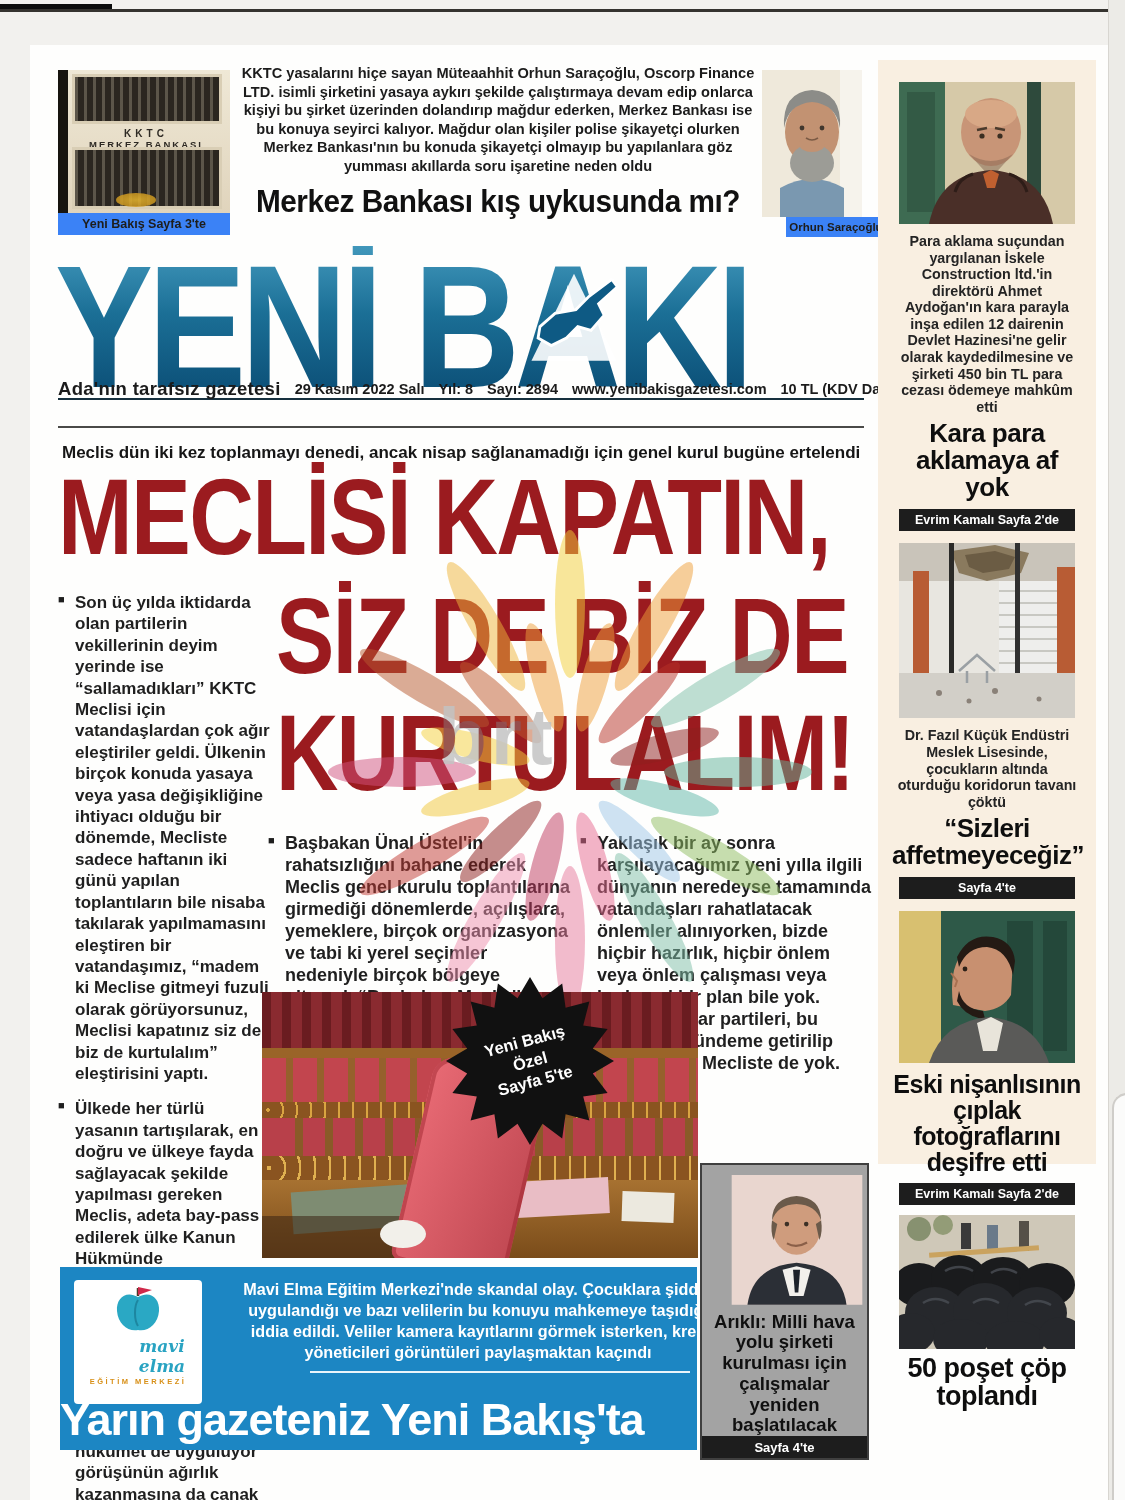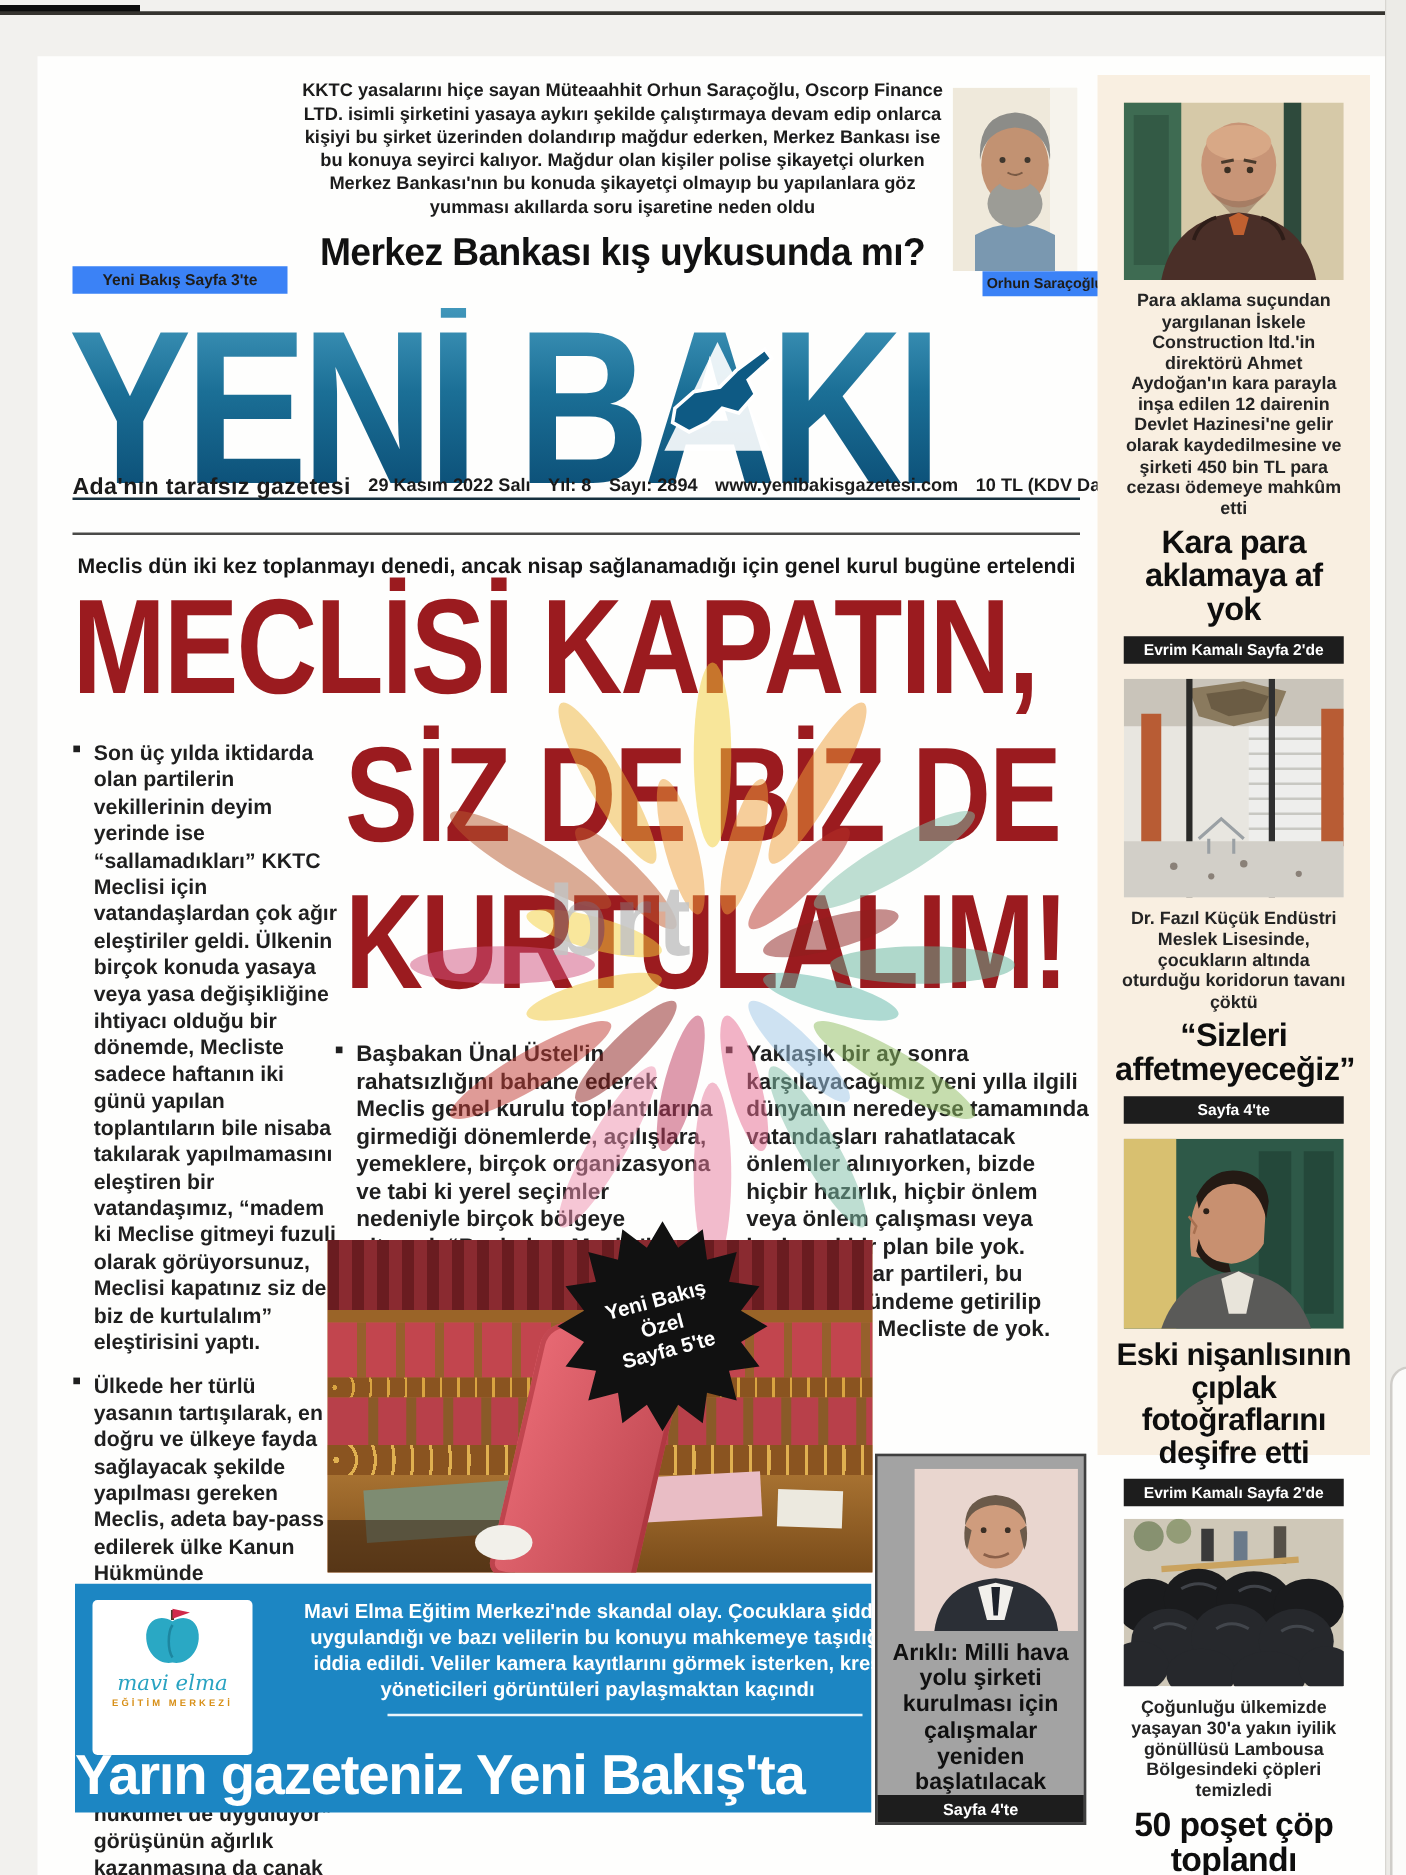--- a/index.html
+++ b/index.html
@@ -70,21 +70,21 @@
   .parl .paper{left:360px;top:200px;width:52px;height:30px;background:#ece9df;transform:rotate(2deg);}
   .parl .chair{left:150px;top:72px;width:116px;height:210px;background:linear-gradient(100deg,#e86a74,#c04852);border-radius:22px 22px 10px 10px;transform:rotate(13deg);box-shadow:inset 0 0 0 4px rgba(150,30,40,.45);}
   .parl .cup{left:118px;top:228px;width:46px;height:28px;background:#f2f0ea;border-radius:50%;}
   .parl .shadow{left:0;bottom:0;width:150px;height:42px;background:#3a2414;opacity:.55;}
   .badge{left:445px;top:976px;width:170px;height:170px;z-index:7;}
   .badge-text{position:absolute;inset:0;display:flex;flex-direction:column;align-items:center;justify-content:center;transform:rotate(-15deg);color:#fff;font-weight:700;font-size:16.5px;line-height:1.25;text-align:center;}
 
   
   .bluebox{left:60px;top:1267px;width:637px;height:183px;background:#1c86c3;}
   .mavi-card{left:14px;top:13px;width:128px;height:124px;background:#fff;border-radius:4px;text-align:center;padding-top:4px;box-sizing:border-box;}
-  .mavi-script{font-family:"DejaVu Serif",serif;font-style:italic;font-weight:400;color:#29a3c2;font-size:17px;margin-top:-2px;}
+  .mavi-script{font-family:"DejaVu Serif",serif;font-style:italic;font-weight:700;color:#29a3c2;font-size:17px;margin-top:-2px;margin-left:48px;}
   .mavi-sub{font-size:7.5px;font-weight:700;letter-spacing:2.5px;color:#d89018;margin-top:1px;}
   .bluebox-text{left:168px;top:12px;width:500px;color:#fff;font-weight:700;font-size:16.2px;line-height:1.3;text-align:center;}
   .bluebox-divider{left:250px;top:104px;width:380px;height:2px;background:#eaf5fb;}
   .bluebox-head{left:0;width:539px;bottom:4px;text-align:center;color:#fff;font-weight:800;font-size:45px;letter-spacing:-1px;white-space:nowrap;}
 
   
   .arikli{left:700px;top:1163px;width:169px;height:297px;background:#a3a3a3;border:2px solid #3f3f3f;box-sizing:border-box;padding:10px 7px 0;display:flex;flex-direction:column;}
   .arikli-head{margin-top:7px;font-size:18.5px;line-height:1.12;font-weight:800;color:#101010;text-align:center;}
   .arikli-bar{margin-top:auto;margin-left:-7px;margin-right:-7px;height:25px;background:#1d1d1d;color:#fff;font-size:13px;font-weight:700;display:flex;align-items:center;justify-content:center;}
 
@@ -98,20 +98,30 @@
 </head>
 <body>
 
 <div class="canvas">
   <div class="page"></div>
   <div class="top-dark-seg"></div>
   <div class="top-line"></div>
   <div class="right-strip"></div>
   <div class="next-page"></div>
 
+  <div class="abs bank-photo">
+    <div class="abs bank-edge"></div>
+    <div class="abs bank-window bank-win-top"></div>
+    <div class="abs bank-sign">
+      <div class="l1">KKTC</div>
+      <div class="l2">MERKEZ BANKASI</div>
+    </div>
+    <div class="abs bank-window bank-win-bot"></div>
+    <div class="abs gold-blob"></div>
+  </div>
   <div class="abs yellow-cap bank-cap">Yeni Bakış Sayfa 3'te</div>
 
   <div class="abs intro-text">KKTC yasalarını hiçe sayan Müteaahhit Orhun Saraçoğlu, Oscorp Finance LTD. isimli şirketini yasaya aykırı şekilde çalıştırmaya devam edip onlarca kişiyi bu şirket üzerinden dolandırıp mağdur ederken, Merkez Bankası ise bu konuya seyirci kalıyor.  Mağdur olan kişiler polise şikayetçi olurken Merkez Bankası'nın bu konuda şikayetçi olmayıp bu yapılanlara göz yumması akıllarda soru işaretine neden oldu</div>
   <div class="abs top-headline">Merkez Bankası kış uykusunda mı?</div>
 
   <div class="abs orhun-photo">
     <svg width="100" height="147" viewBox="0 0 100 147">
       <rect width="100" height="147" fill="#efe9db"></rect>
       <rect x="78" width="22" height="147" fill="#f6f3ec"></rect>
       <path d="M18 118 Q50 100 82 118 L82 147 L18 147 Z" fill="#7a98b0"></path>
@@ -348,17 +358,16 @@
           <ellipse cx="162" cy="120" rx="22" ry="18"></ellipse>
       </g>
       <g stroke="#4a4e55" stroke-width="2.5" fill="none" opacity=".8">
         <path d="M46 56 Q60 48 74 56"></path>
           <path d="M92 58 Q104 50 118 58"></path>
         <path d="M24 88 Q36 80 50 88"></path>
           <path d="M74 88 Q86 80 100 88"></path>
           <path d="M126 90 Q138 82 152 90"></path>
       </g>
     </svg>
-    <div class="sb-text">Çoğunluğu ülkemizde yaşayan 30'a yakın iyilik gönüllüsü Lambousa Bölgesindeki çöpleri temizledi</div>
     <div class="sb-head" style="font-size:27px;">50 poşet çöp toplandı</div>
 
   </div>
 </div>
 
 </body></html>

